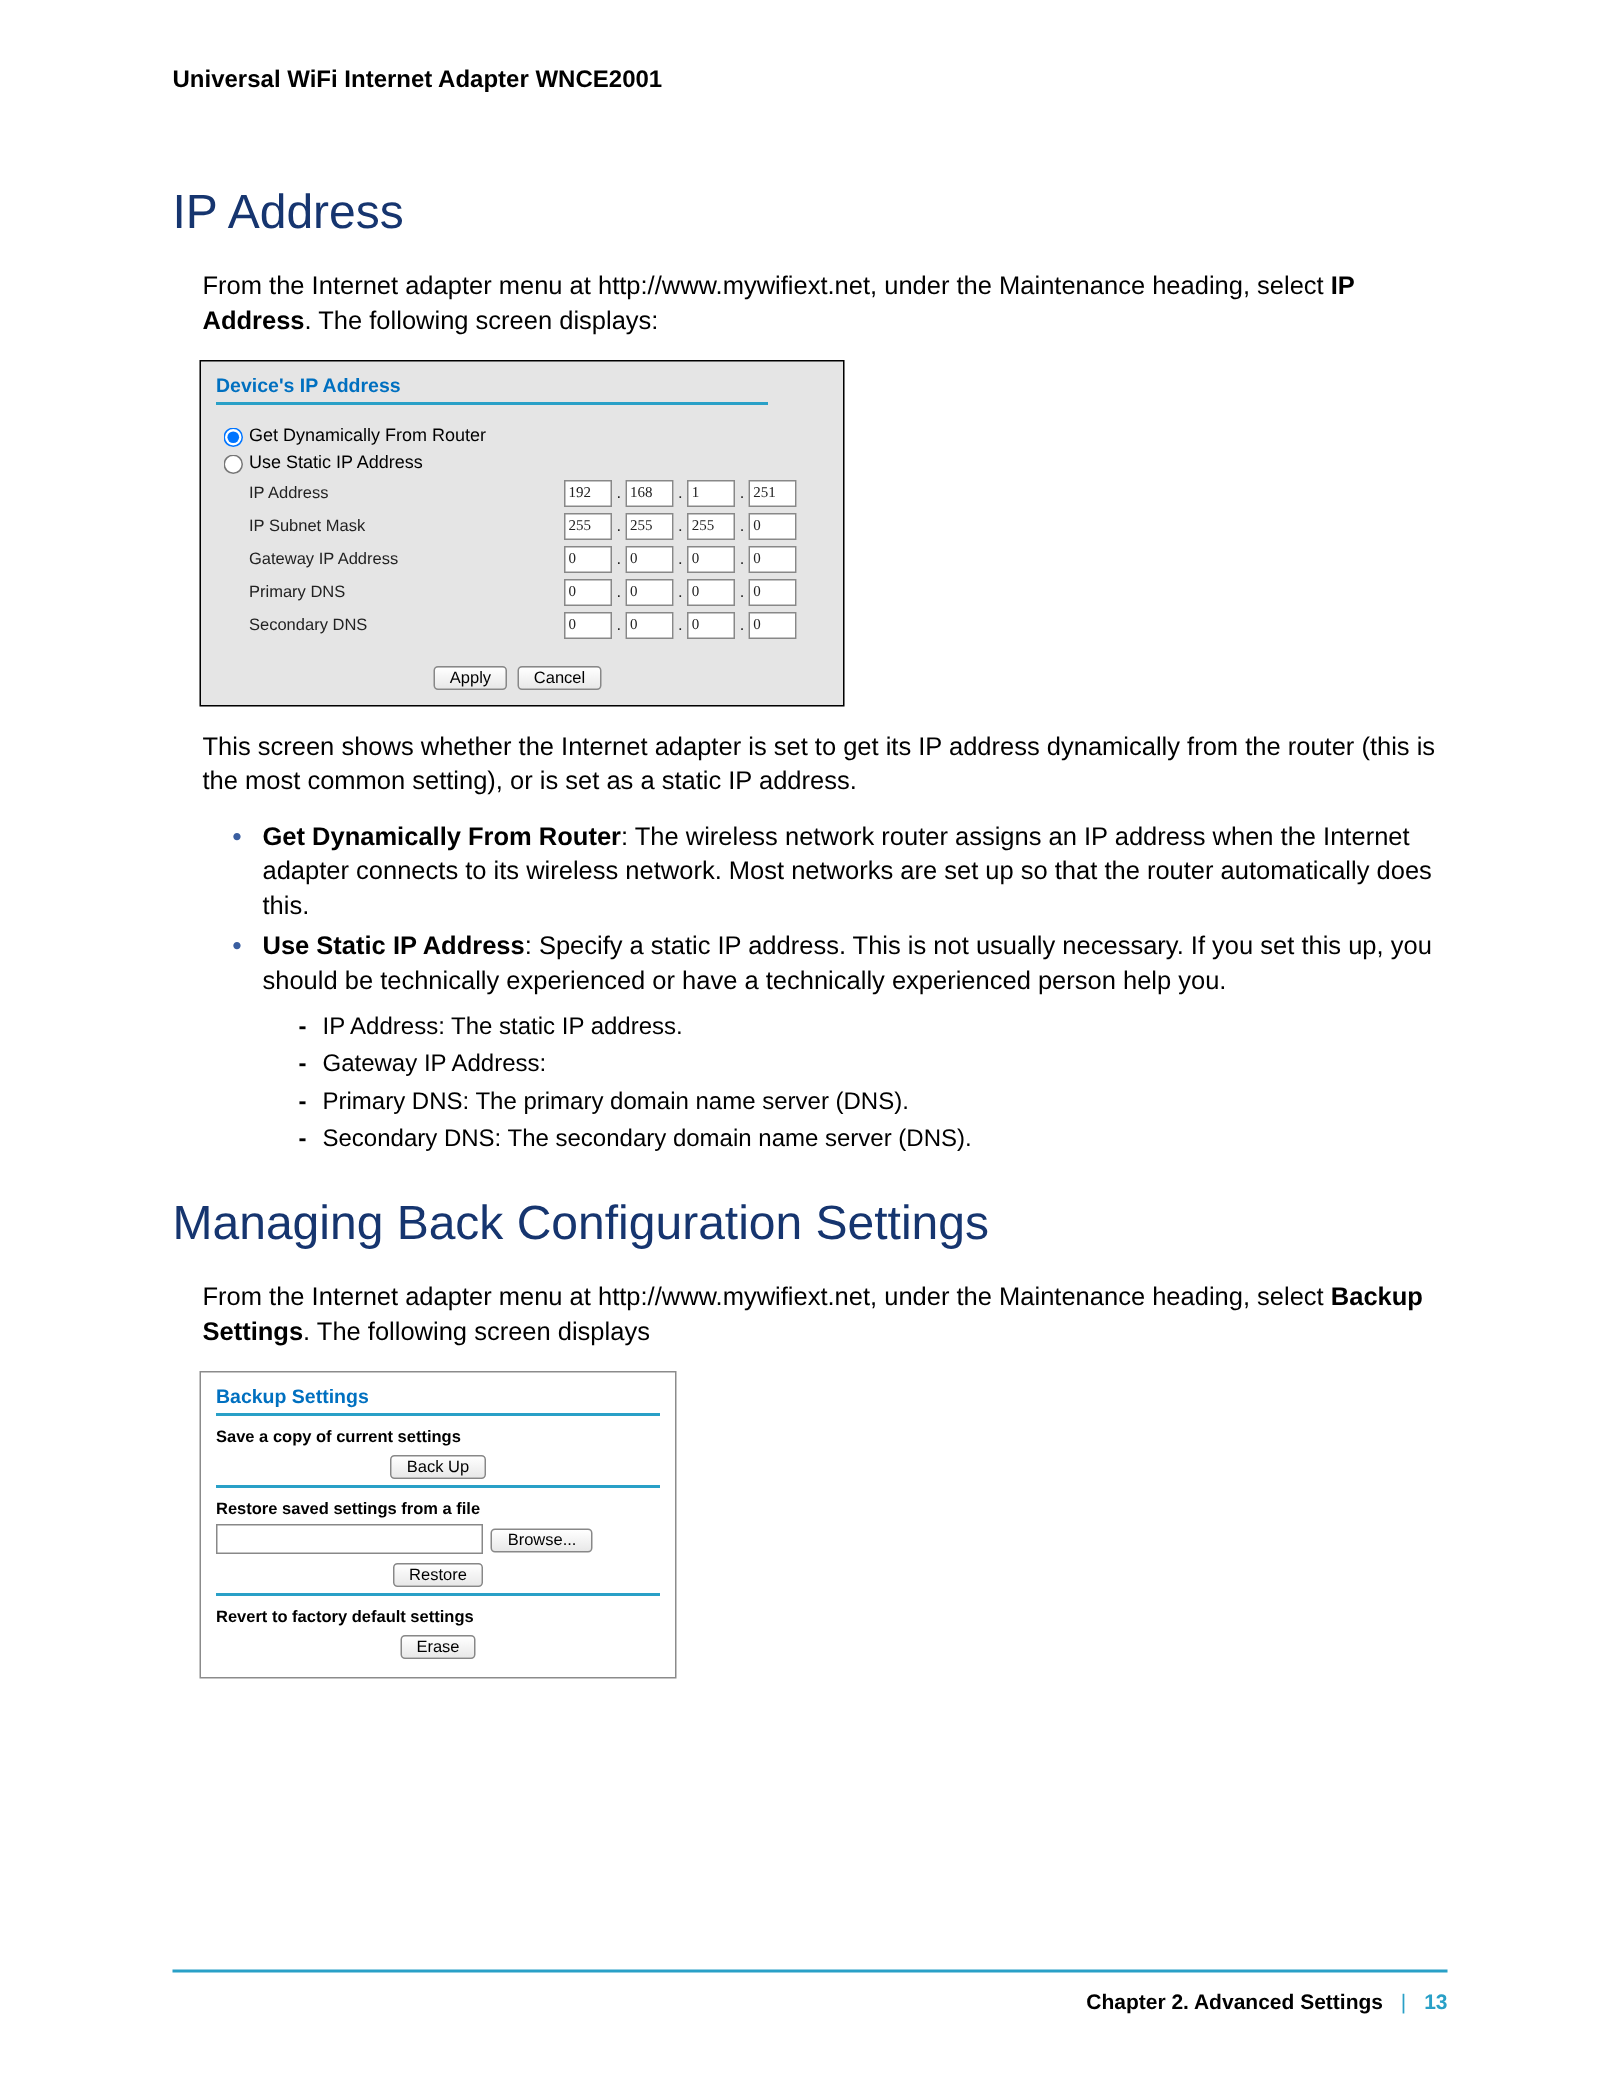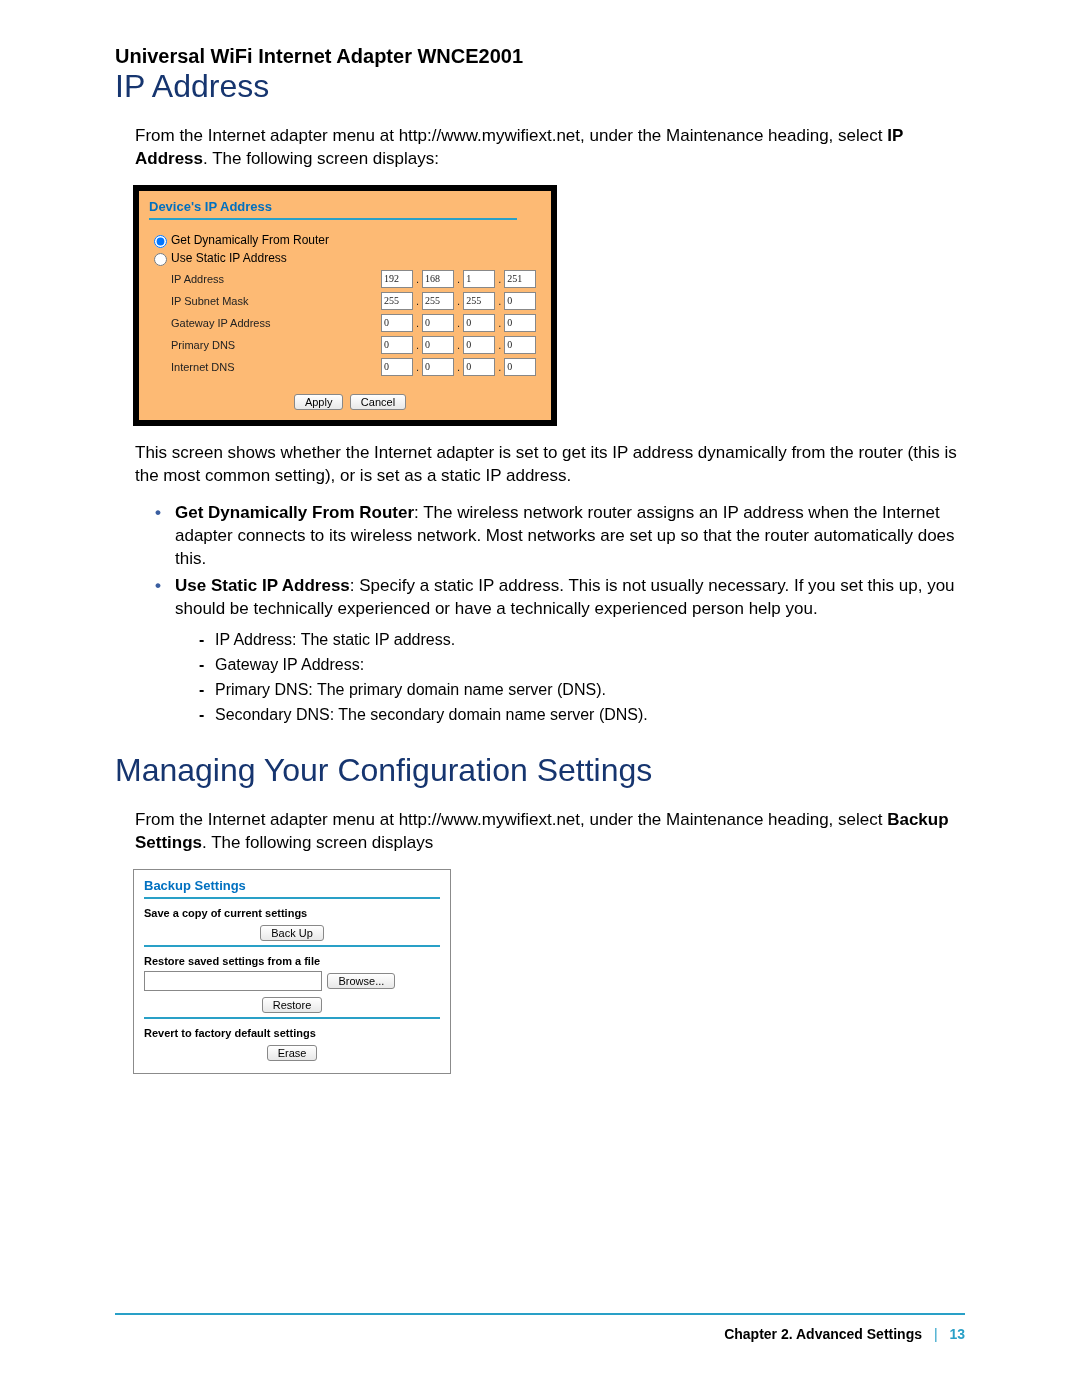--- a/index.html
+++ b/index.html
@@ -11,24 +11,25 @@
     width: 1080px;
   }
   .page {
     position: relative;
     width: 1080px;
     height: 1397px;
     box-sizing: border-box;
     padding: 40px 115px 40px 115px;
   }
   .running-header {
-    font-size: 20px;
+    font-size: 16px;
     font-weight: bold;
     color: #000;
     margin-top: 5px;
+    margin-bottom: 60px;
     margin-left: 0;
   }
   h1.section {
     font-family: "Century Gothic", Futura, "Trebuchet MS", Arial, sans-serif;
     font-size: 32px;
     font-weight: normal;
     color: #16356f;
     margin: 0 0 20px 0;
   }
   p.body {
@@ -40,24 +41,24 @@
   ul.bullets { list-style: none; padding-left: 40px; margin: 0 0 14px 0; }
   ul.bullets > li { position: relative; padding-left: 20px; font-size: 17px; line-height: 1.35; margin-bottom: 4px; }
   ul.bullets > li::before { content: "•"; position: absolute; left: 0; color: #3a5ea0; font-weight: bold; }
   ul.dashes { list-style: none; padding-left: 24px; margin: 8px 0 0 0; }
   ul.dashes > li { position: relative; padding-left: 16px; font-size: 16px; line-height: 1.55; }
   ul.dashes > li::before { content: "-"; position: absolute; left: 0; font-weight: bold; }
 
   
   .ip-panel {
     width: 402px;
-    border: 6px solid #000000;
-    background: #fdba74;
+    border: 1px solid #000000;
+    background: #e5e5e5;
     margin: 0 0 16px 18px;
-    padding: 8px 0 10px 10px;
+    padding: 8px 16px 10px 10px;
     font-family: Tahoma, Arial, sans-serif;
   }
   .panel-title {
     color: #0070c0;
     font-size: 13px;
     font-weight: bold;
     margin-bottom: 4px;
   }
   .panel-hr {
     height: 2px;
@@ -226,21 +227,21 @@
           <span class="lbl">Primary DNS</span>
           <span class="oct">0</span>
           <span class="dot">.</span>
           <span class="oct">0</span>
           <span class="dot">.</span>
           <span class="oct">0</span>
           <span class="dot">.</span>
           <span class="oct">0</span>
         </div>
         <div class="ip-row">
-          <span class="lbl">Internet DNS</span>
+          <span class="lbl">Secondary DNS</span>
           <span class="oct">0</span>
           <span class="dot">.</span>
           <span class="oct">0</span>
           <span class="dot">.</span>
           <span class="oct">0</span>
           <span class="dot">.</span>
           <span class="oct">0</span>
         </div>
       </div>
 
@@ -260,21 +261,21 @@
       <span class="bold">Use Static IP Address</span><span>: Specify a static IP address. This is not usually necessary. If you set this up, you should be technically experienced or have a technically experienced person help you.</span>
       <ul class="dashes" id="dashes">
           <li>IP Address: The static IP address.</li>
           <li>Gateway IP Address:</li>
           <li>Primary DNS: The primary domain name server (DNS).</li>
           <li>Secondary DNS: The secondary domain name server (DNS).</li>
         </ul>
     </li>
   </ul>
 
-  <h1 class="section" style="margin-top:24px;">Managing Your Configuration Settings</h1>
+  <h1 class="section" style="margin-top:24px;">Managing Back Configuration Settings</h1>
 
   <p class="body">
     <span>From the Internet adapter menu at http://www.mywifiext.net, under the Maintenance heading, select </span><span class="bold">Backup Settings</span><span>. The following screen displays</span>
   </p>
 
   <div class="bk-panel">
     <div class="panel-title">Backup Settings</div>
     <div class="bk-hr"></div>
 
     <div class="bk-sub">Save a copy of current settings</div>

